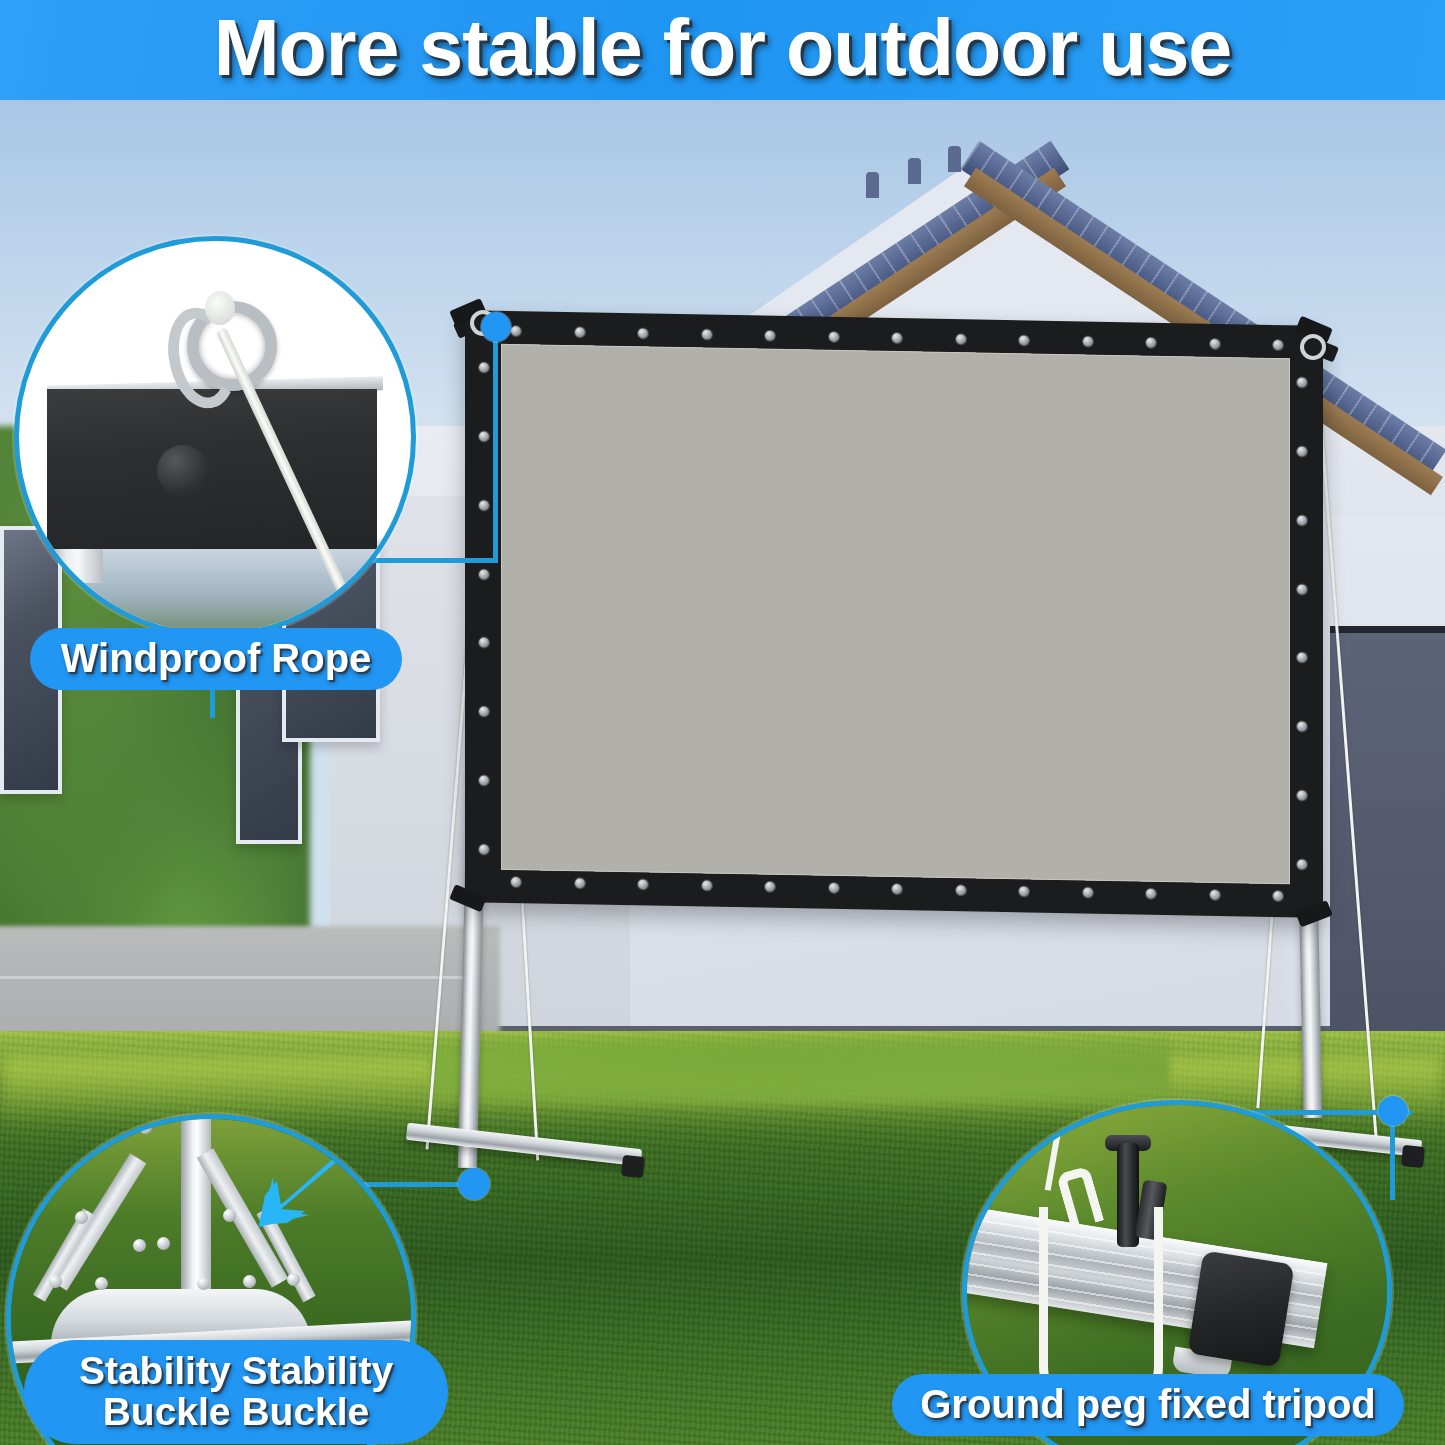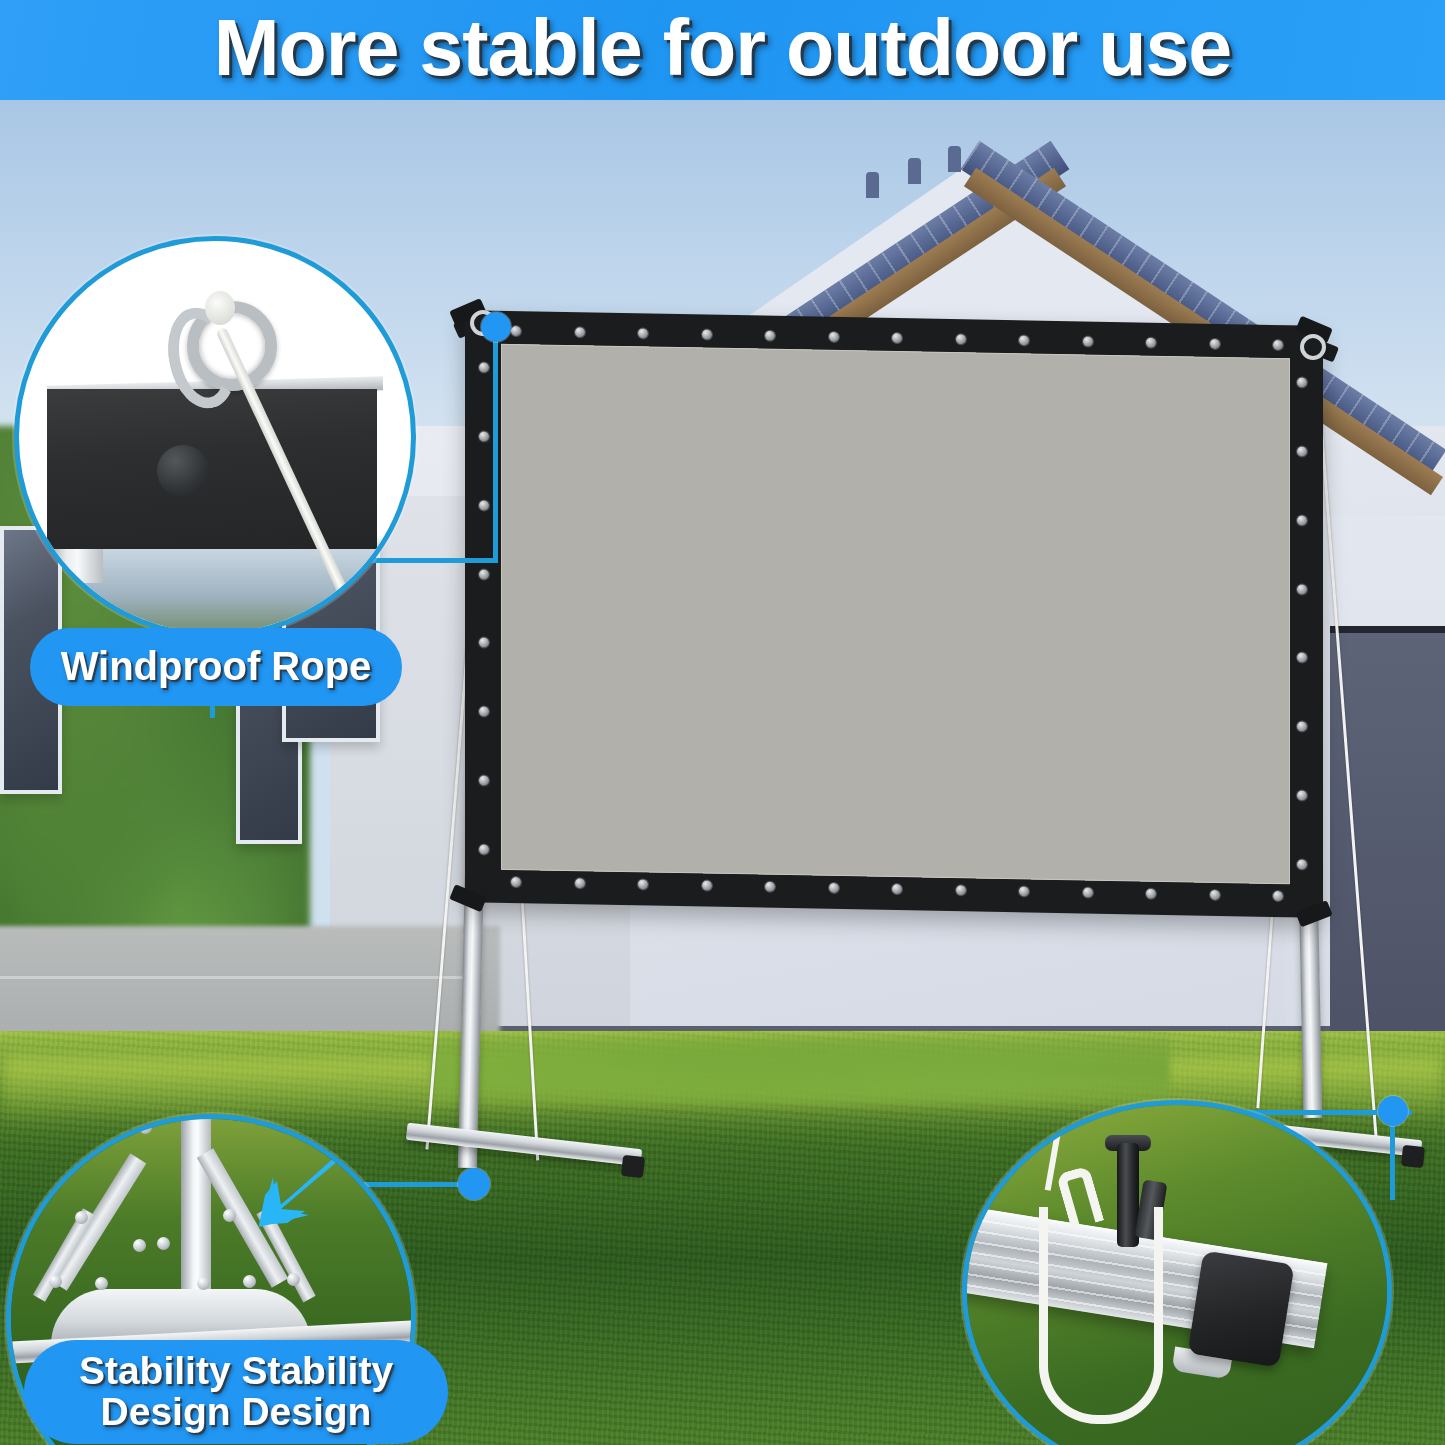--- a/index.html
+++ b/index.html
@@ -369,21 +369,21 @@
     text-align:center;
     color:#fff;
     font-weight:bold;
     font-family:"Liberation Sans",sans-serif;
     text-shadow:2px 2px 0 #2b3f52,2px 3px 4px rgba(10,25,40,.5);
     z-index:45;
     line-height:1.04;
     padding:0 22px;
     box-sizing:border-box;
   }
-  #pill-windproof{left:30px;top:628px;width:372px;height:78px;font-size:40px;}
+  #pill-windproof{left:30px;top:628px;width:372px;height:62px;font-size:40px;}
   #pill-triangular{left:24px;top:1340px;width:424px;height:104px;font-size:39px;}
   #pill-groundpeg{left:892px;top:1374px;width:512px;height:62px;font-size:40px;}
   .pill span{display:block;}
 </style>
 </head>
 <body>
 
 <div id="stage">
 
   <div id="scene">
@@ -594,18 +594,21 @@
     <div id="banner-title">More stable for outdoor use</div>
   </div>
 
   <div class="pill" id="pill-windproof">
     <span>Windproof Rope</span>
   </div>
 
   <div class="pill" id="pill-triangular">
     <div>
       <span>Stability Stability</span>
-      <span>Design Design</span>
+      <span>Buckle Buckle</span>
     </div>
   </div>
 
+  <div class="pill" id="pill-groundpeg">
+    <span>Ground peg fixed tripod</span>
+  </div>
 
 </div>
 
 </body></html>

